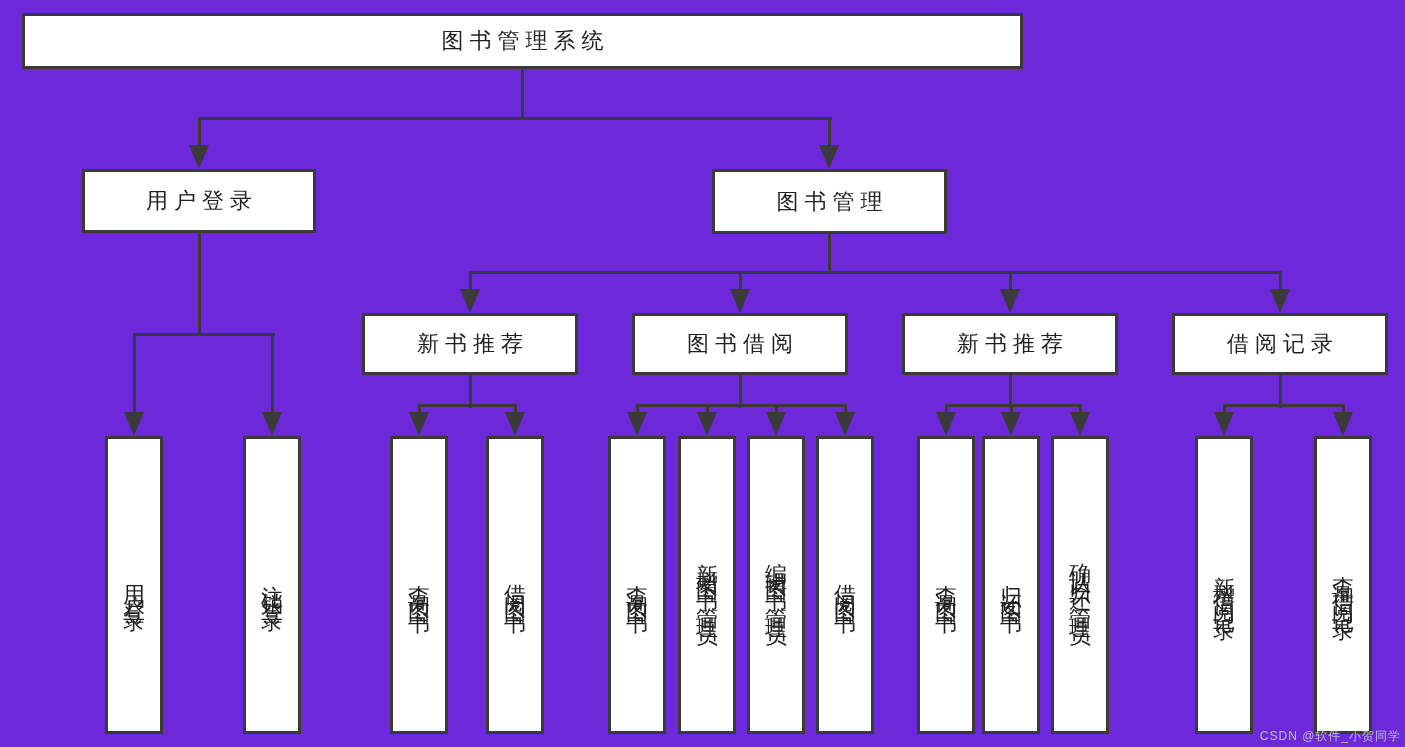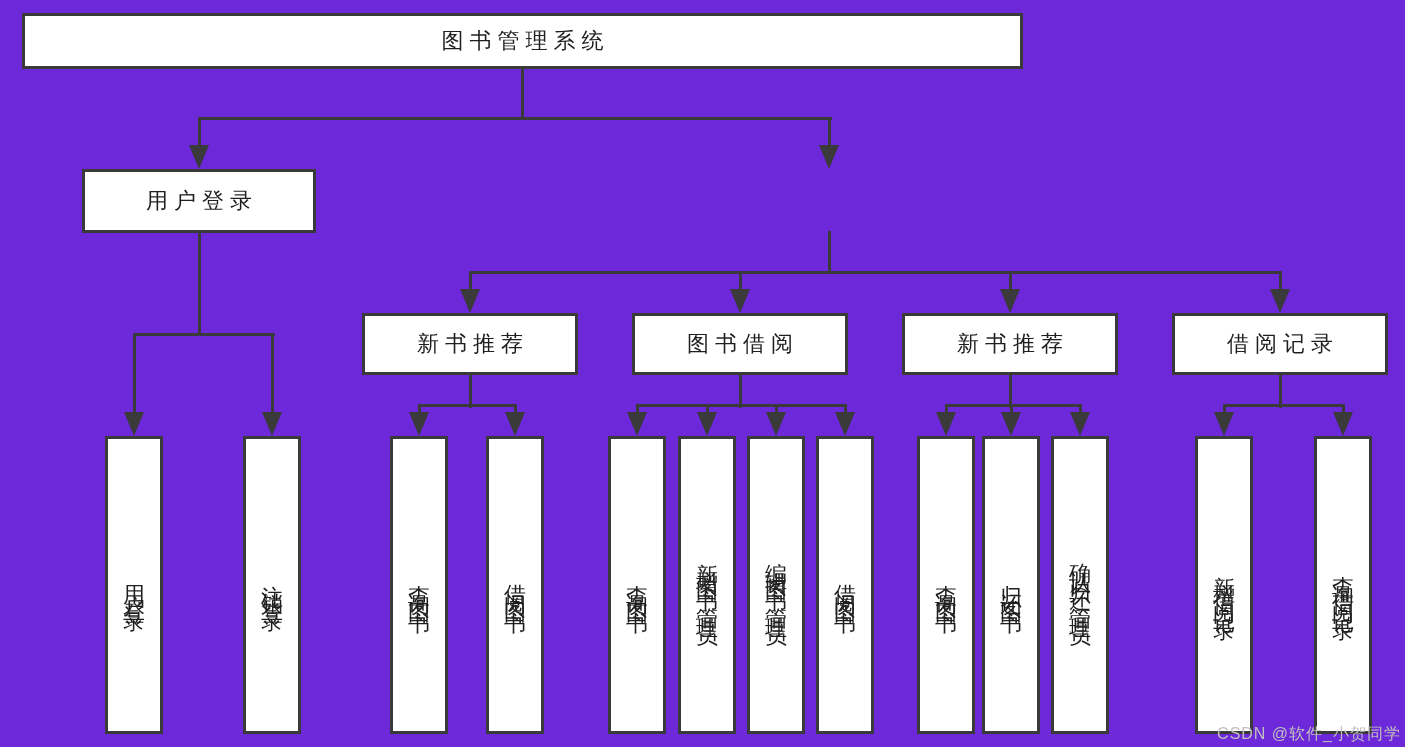--- a/index.html
+++ b/index.html
@@ -42,21 +42,21 @@
     position: absolute;
     width: 0; height: 0;
     border-left: 10px solid transparent;
     border-right: 10px solid transparent;
     border-top: 24px solid #3a3a3a;
   }
   .watermark {
     position: absolute;
     right: 4px;
     bottom: 2px;
-    font-size: 16px;
+    font-size: 12px;
     letter-spacing: 1px;
     color: #bfbfbf;
   }
 </style>
 </head>
 <body>
 
 <div class="stage">
 
   <div class="vl" style="left:521px;top:66px;height:54px"></div>
@@ -118,20 +118,23 @@
   <div class="vl" style="left:1342px;top:404px;height:12px"></div>
   <div class="arr" style="left:1333px;top:412px"></div>
 
   <div class="box h" style="left:22px;top:13px;width:1001px;height:56px">
     <span class="lbl">图书管理系统</span>
   </div>
 
   <div class="box h" style="left:82px;top:169px;width:234px;height:64px">
     <span class="lbl">用户登录</span>
   </div>
+  <div class="box h" style="left:712px;top:169px;width:235px;height:65px">
+    <span class="lbl">图书管理</span>
+  </div>
 
   <div class="box h" style="left:362px;top:313px;width:216px;height:62px">
     <span class="lbl">新书推荐</span>
   </div>
   <div class="box h" style="left:632px;top:313px;width:216px;height:62px">
     <span class="lbl">图书借阅</span>
   </div>
   <div class="box h" style="left:902px;top:313px;width:216px;height:62px">
     <span class="lbl">新书推荐</span>
   </div>

